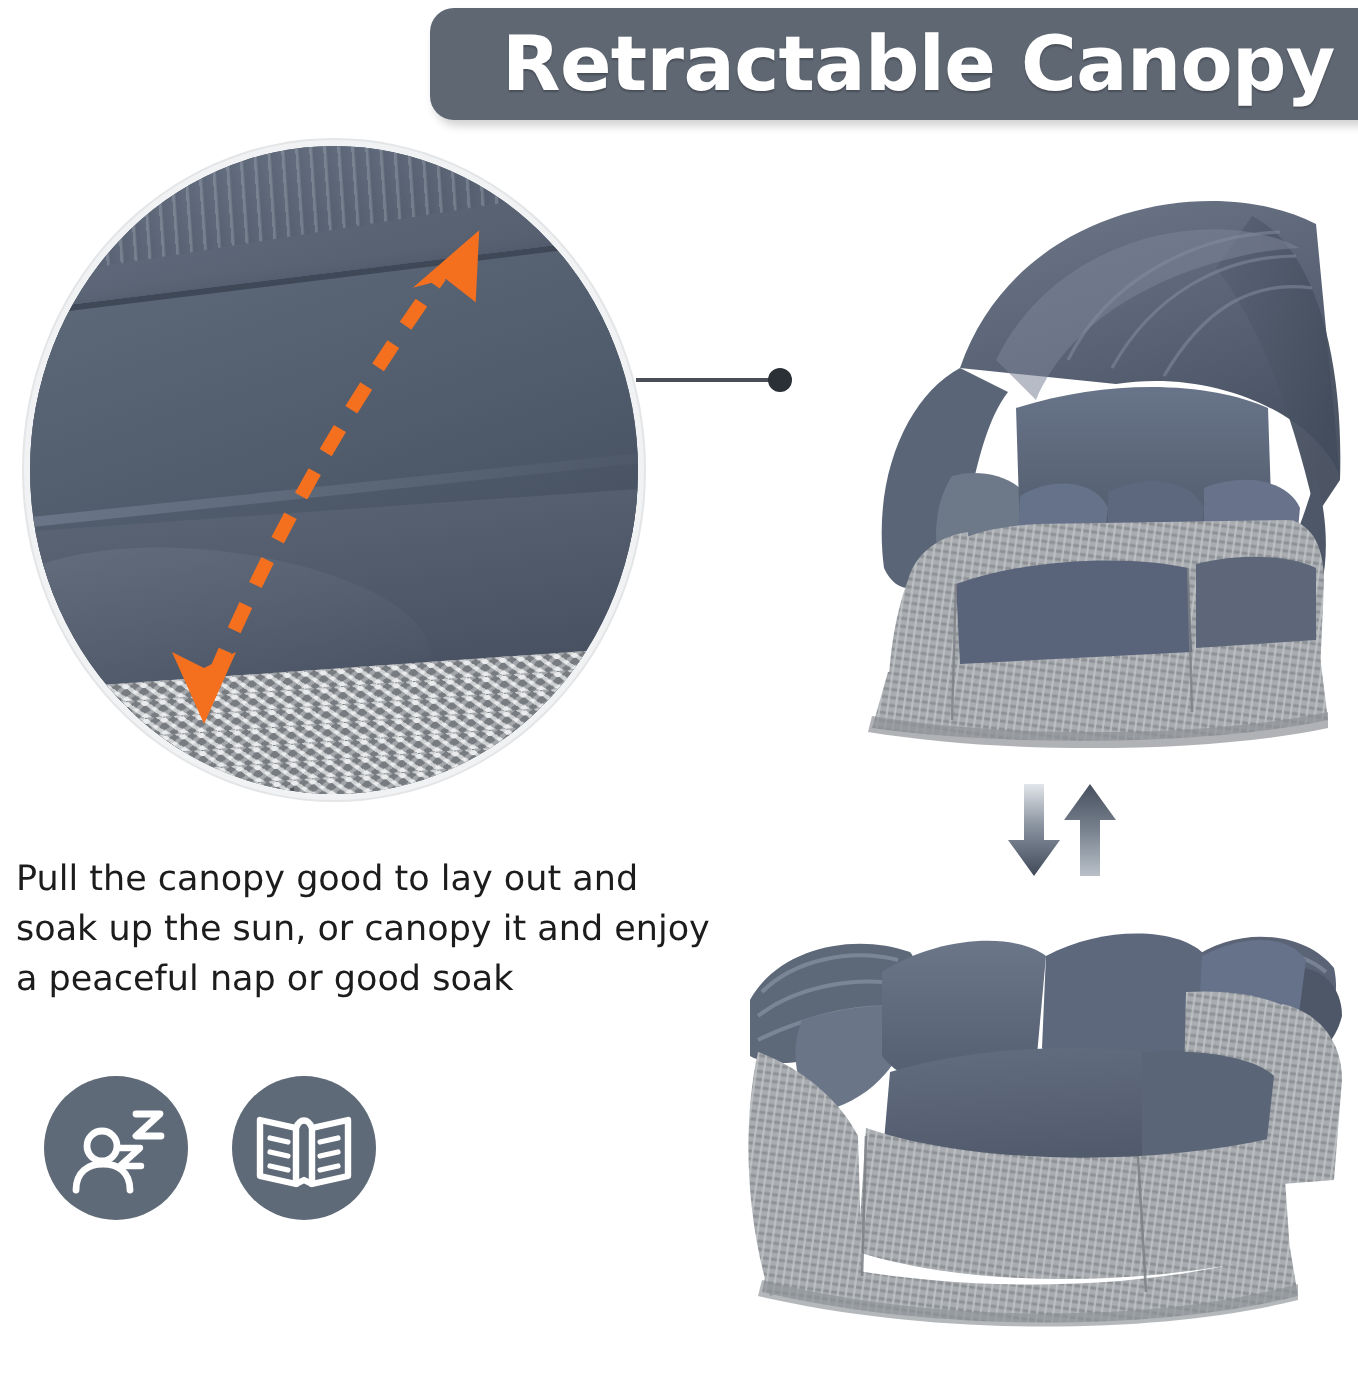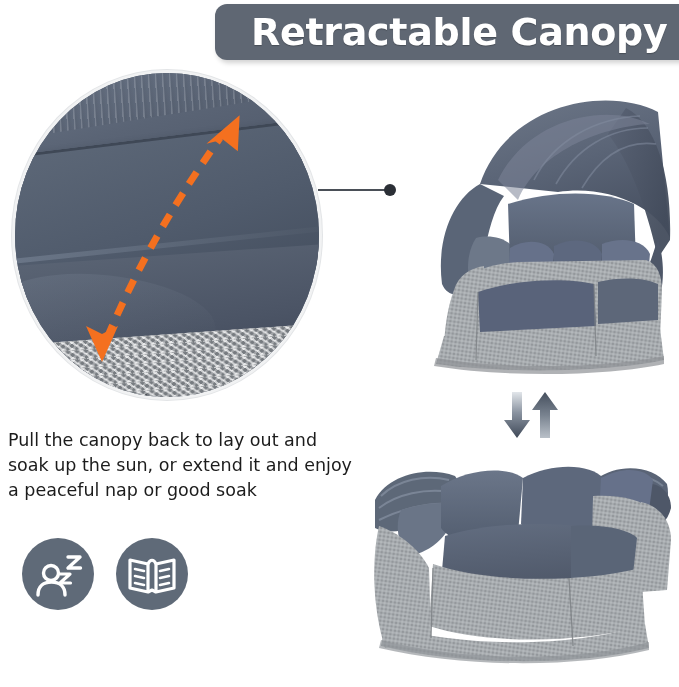--- a/index.html
+++ b/index.html
@@ -360,22 +360,22 @@
                C232 228, 120 228, 34 208 Z" fill="#8e9296" opacity="0.65"></path>
 
       <g stroke="#7d8185" stroke-width="1.3" opacity="0.85">
         <line x1="224" y1="138" x2="228" y2="206"></line>
         <line x1="88" y1="128" x2="86" y2="198"></line>
       </g>
     </svg>
   </div>
 
   <div class="desc">
-    <p>Pull the canopy back to lay out and</p>
-    <p>soak up the sun, or extend it and enjoy</p>
+    <p>Pull the canopy good to lay out and</p>
+    <p>soak up the sun, or canopy it and enjoy</p>
     <p>a peaceful nap or good soak</p>
   </div>
 
   <div class="badges">
 
     <div class="badge">
       <svg width="52" height="52" viewBox="0 0 52 52">
 
         <circle cx="19" cy="25" r="7.5" fill="none" stroke="#ffffff" stroke-width="3.4"></circle>
 

